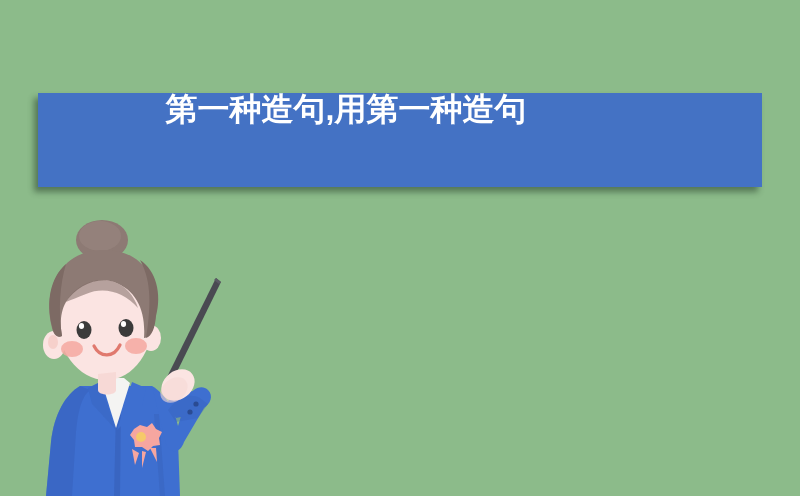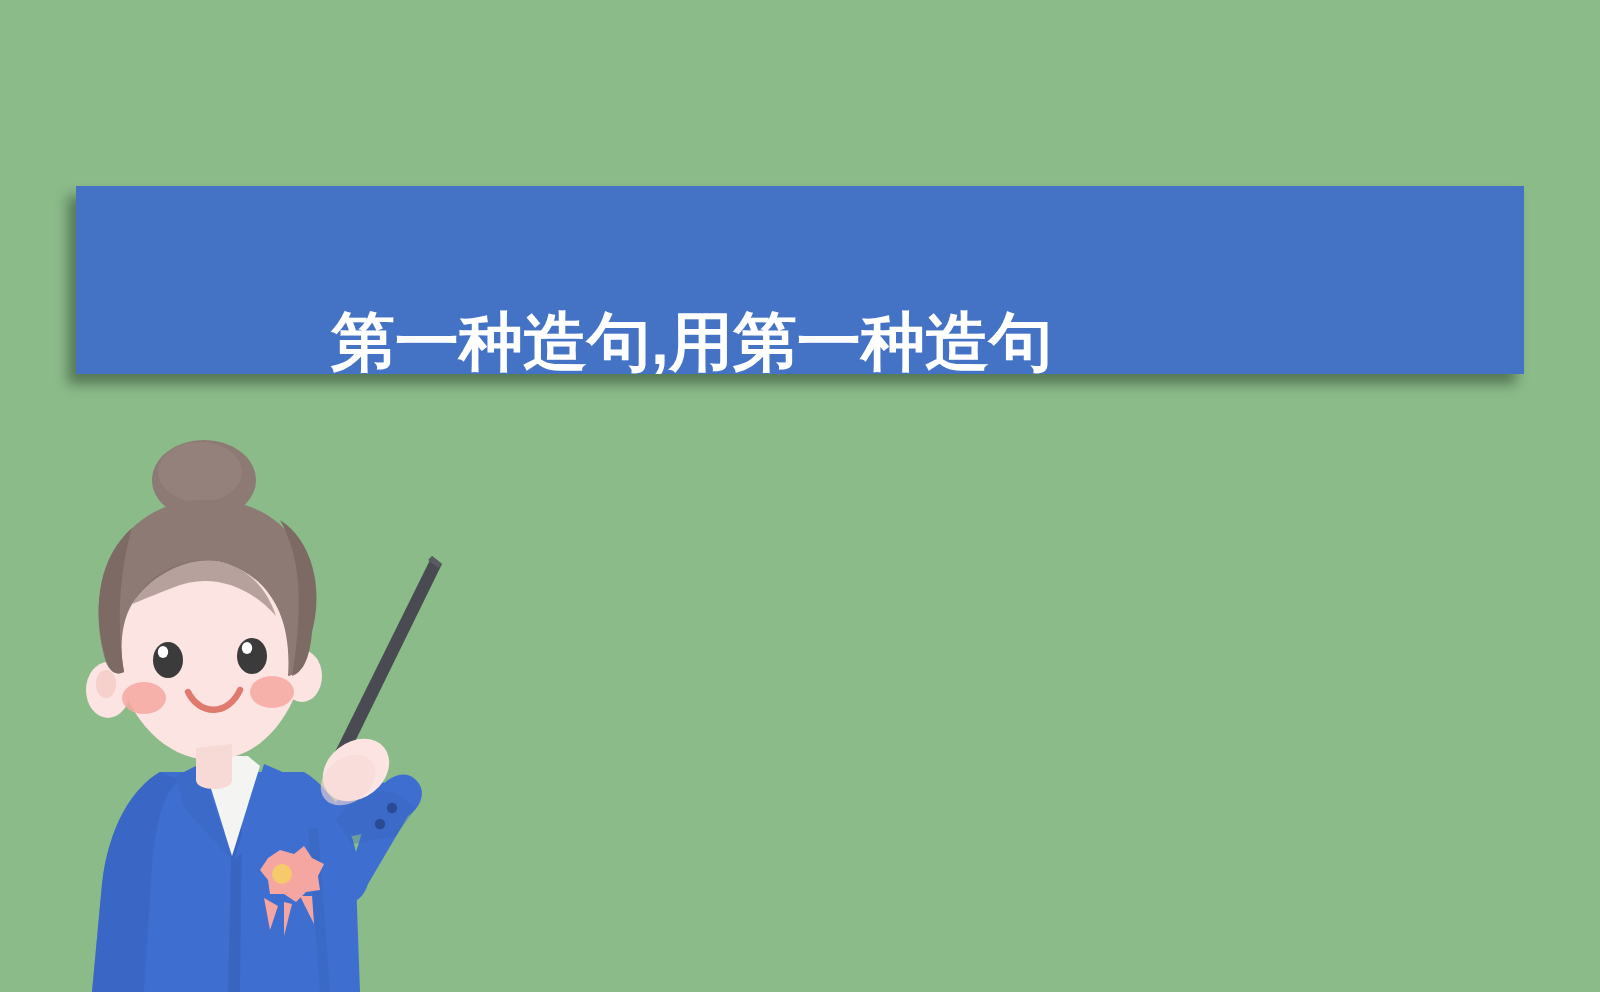--- a/index.html
+++ b/index.html
@@ -19,21 +19,21 @@
   
   #title-banner {
     position: absolute;
     left: 38px;
     top: 93px;
     width: 724px;
     height: 94px;
     background: #4472c4;
     box-shadow: -4px 5px 6px rgba(20, 40, 25, 0.45);
     display: flex;
-    align-items: flex-end;
+    align-items: flex-start;
     justify-content: center;
     box-sizing: border-box;
   }
   #title-text {
     color: #ffffff;
     font-size: 32px;
     font-weight: bold;
     letter-spacing: 0px;
     line-height: 1;
     white-space: nowrap;

